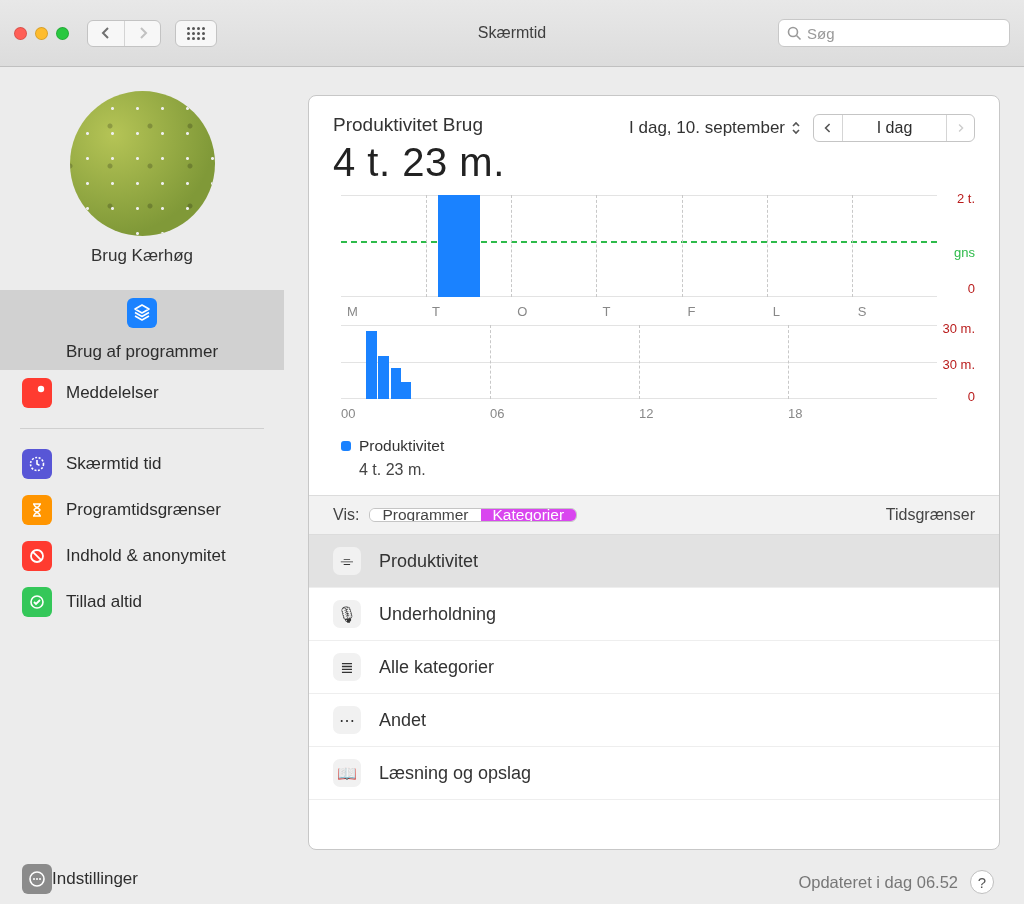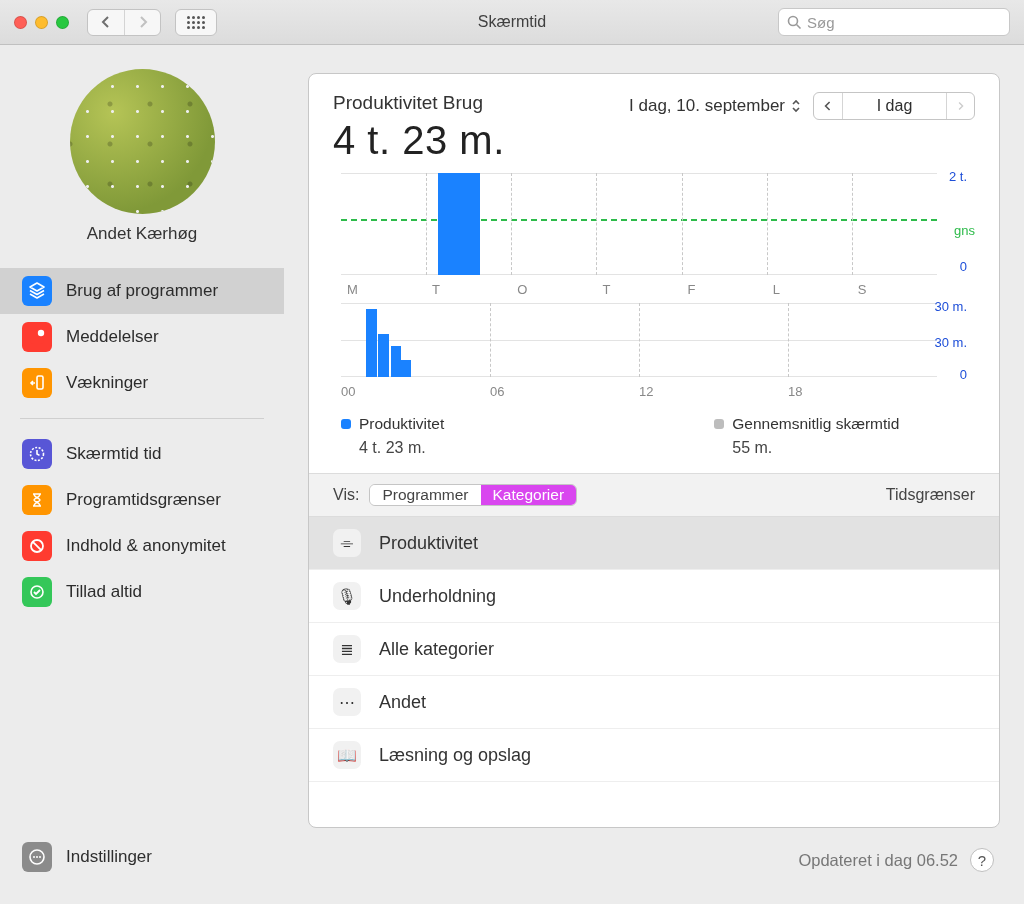--- a/index.html
+++ b/index.html
@@ -5,21 +5,21 @@
 * { box-sizing: border-box; margin: 0; padding: 0; }
 body {
   font-family: -apple-system, BlinkMacSystemFont, "Helvetica Neue", Arial, sans-serif;
   background: #ececec;
   width: 1024px;
   height: 904px;
   overflow: hidden;
   color: #2e2e2e;
 }
 .toolbar {
-  height: 45px;
+  height: 67px;
   background: linear-gradient(#e8e8e8, #dcdcdc);
   border-bottom: 1px solid #c0c0c0;
   display: flex;
   align-items: center;
   padding: 0 14px;
 }
 .traffic { display:flex; gap:8px; align-items:center; margin-right:18px; }
 .tl { width:13px; height:13px; border-radius:50%; border:1px solid rgba(0,0,0,.15); }
 .tl.red { background:#ff5f57; }
 .tl.yel { background:#febc2e; }
@@ -72,33 +72,33 @@
     radial-gradient(rgba(0,0,0,.2) 2px, transparent 3px) 60px 55px/40px 40px;
 }
 .username { font-size:17px; color:#333; }
 
 .nav { margin-top:0; }
 .divider { height:1px; background:#cfcfcf; margin:12px 20px; }
 .nav-item {
   display:flex; align-items:center; gap:14px; padding:8px 22px;
   font-size:17px; color:#2c2c2c; cursor:default;
 }
-.nav-item.active { background:#d1d1d1; }
+.nav-item.active { background:#d1d1d1;flex-direction:column; }
 .nav-icon {
   width:30px; height:30px; border-radius:6px; display:flex; align-items:center;
   justify-content:center; color:#fff; font-size:18px; flex-shrink:0;
 }
 .ic-blue { background:#1a82ff; }
 .ic-red { background:#ff3b30; }
 .ic-orange { background:#ff9500; }
 .ic-purple { background:#5856d6; }
 .ic-green { background:#34c759; }
 .ic-gray { background:#8a8a8a; }
 
-.settings-row { margin-top:auto; display:flex; align-items:center; gap:14px; padding:8px 22px; font-size:17px; }
+.settings-row { margin-top:auto; display:flex; align-items:center; gap:0; padding:8px 22px; font-size:17px; }
 .settings-row .nav-icon { background:#8b8b8b; }
 
 .main { flex:1; background:#ececec; padding:0; position:relative; }
 .panel {
   position:absolute; left:24px; right:24px; top:28px; bottom:66px;
   border:1px solid #c7c7c7; border-radius:8px; background:#fff; overflow:hidden;
   display:flex; flex-direction:column;
 }
 .updated {
   position:absolute; right:30px; bottom:22px; color:#777; font-size:16.5px;
@@ -126,39 +126,39 @@
 .today-seg .mid { width:104px; }
 
 .charts { padding:4px 24px 10px; }
 .chart { position:relative; }
 .chart1 { height:124px; }
 .chart2 { height:96px; margin-top:6px; }
 .grid { position:absolute; left:8px; right:38px; top:0; bottom:22px; }
 .vline { position:absolute; top:0; bottom:0; border-left:1px dashed #c8c8c8; }
 .hline { position:absolute; left:0; right:0; border-top:1px solid #e3e3e3; }
 .avg-line { position:absolute; left:0; right:0; border-top:2px dashed #2dbb4a; }
-.ylabel { position:absolute; right:8px; color:#1d4ed8; font-size:13px; }
+.ylabel { position:absolute; right:0; color:#b91c1c; font-size:13px; }
 .avg-label { position:absolute; right:0; color:#2dbb4a; font-size:13px; }
 .xlabels { position:absolute; left:8px; right:38px; bottom:0; height:18px; }
 .xl { position:absolute; bottom:0; color:#888; font-size:13px; }
 .bars { position:absolute; left:8px; right:38px; top:0; bottom:22px; }
 .bar { position:absolute; bottom:0; background:#1a82ff; }
 
 .legend { display:flex; padding:6px 32px 16px; gap:80px; }
 .leg-col {  }
 .leg-key { display:flex; align-items:center; gap:8px; font-size:15.5px; color:#333; }
 .leg-box { width:10px; height:10px; border-radius:3px; }
 .leg-val { font-size:16px; color:#444; margin-top:6px; margin-left:18px; }
 
 .tablebar {
   display:flex; align-items:center; padding:10px 24px; border-top:1px solid #dcdcdc;
   border-bottom:1px solid #dcdcdc; background:#f2f2f2; font-size:16px; color:#444;
   gap:10px;
 }
-.segctl { display:flex; border:1px solid #c5c5c5; border-radius:6px; overflow:hidden; height:22px; }
+.segctl { display:flex; border:1px solid #c5c5c5; border-radius:6px; overflow:hidden; height:14px; }
 .segctl .s { padding:0 12px; display:flex; align-items:center; font-size:15.5px; background:#fff; }
 .segctl .s.active { background:#d946ef; color:#fff; }
 .th-limit { margin-left:auto; }
 
 .rows { flex:1; overflow-y:auto; }
 .row {
   display:flex; align-items:center; padding:12px 24px; font-size:18px; color:#333;
   border-bottom:1px solid #eee;
 }
 .row.selected { background:#e2e2e2; }
@@ -214,49 +214,40 @@
       <span>Søg</span>
     </div>
   </div>
 </div>
 
 <div class="content">
 
   <div class="sidebar">
     <div class="profile">
       <div class="avatar"></div>
-      <div class="username">Andet Kærhøg</div>
+      <div class="username">Brug Kærhøg</div>
     </div>
 
     <div class="nav">
       <div class="nav-item active">
         <div class="nav-icon ic-blue">
           <svg width="18" height="18" viewBox="0 0 18 18">
               <path d="M9 1 L16 5 L9 9 L2 5 Z M2 8.5 L9 12.5 L16 8.5 M2 12 L9 16 L16 12" fill="none" stroke="#fff" stroke-width="1.6" stroke-linejoin="round"></path>
             </svg>
         </div>
         <span>Brug af programmer</span>
       </div>
       <div class="nav-item">
         <div class="nav-icon ic-red">
           <svg width="18" height="18" viewBox="0 0 18 18">
               <rect x="2" y="2" width="14" height="14" rx="4" fill="#ff3b30"></rect>
               <circle cx="13" cy="5" r="3.2" fill="#fff"></circle>
             </svg>
         </div>
         <span>Meddelelser</span>
-      </div>
-      <div class="nav-item">
-        <div class="nav-icon ic-orange">
-          <svg width="18" height="18" viewBox="0 0 18 18">
-              <rect x="9" y="2" width="6" height="13" rx="1.5" fill="none" stroke="#fff" stroke-width="1.6"></rect>
-              <path d="M3 9 h4 M5 7 l-2 2 l2 2" fill="none" stroke="#fff" stroke-width="1.6"></path>
-            </svg>
-        </div>
-        <span>Vækninger</span>
       </div>
 
       <div class="divider"></div>
 
       <div class="nav-item">
         <div class="nav-icon ic-purple">
           <svg width="18" height="18" viewBox="0 0 18 18">
               <circle cx="9" cy="9" r="6.5" fill="none" stroke="#fff" stroke-width="1.6" stroke-dasharray="2 1.5"></circle>
               <path d="M9 5 v4 l2.5 1.4" stroke="#fff" stroke-width="1.6" fill="none"></path>
             </svg>
@@ -393,27 +384,20 @@
       </div>
 
       <div class="legend">
         <div class="leg-col">
           <div class="leg-key">
               <span class="leg-box" style="background:#1a82ff"></span>
               <span>Produktivitet</span>
             </div>
           <div class="leg-val">4 t. 23 m.</div>
         </div>
-        <div class="leg-col" style="margin-left:190px">
-          <div class="leg-key">
-              <span class="leg-box" style="background:#bdbdbd"></span>
-              <span>Gennemsnitlig skærmtid</span>
-            </div>
-          <div class="leg-val">55 m.</div>
-        </div>
       </div>
 
       <div class="tablebar" style="position:relative;">
         <span>Vis:</span>
         <div class="segctl">
           <div class="s">Programmer</div>
           <div class="s active">Kategorier</div>
         </div>
 
         <span class="th-limit">Tidsgrænser</span>

